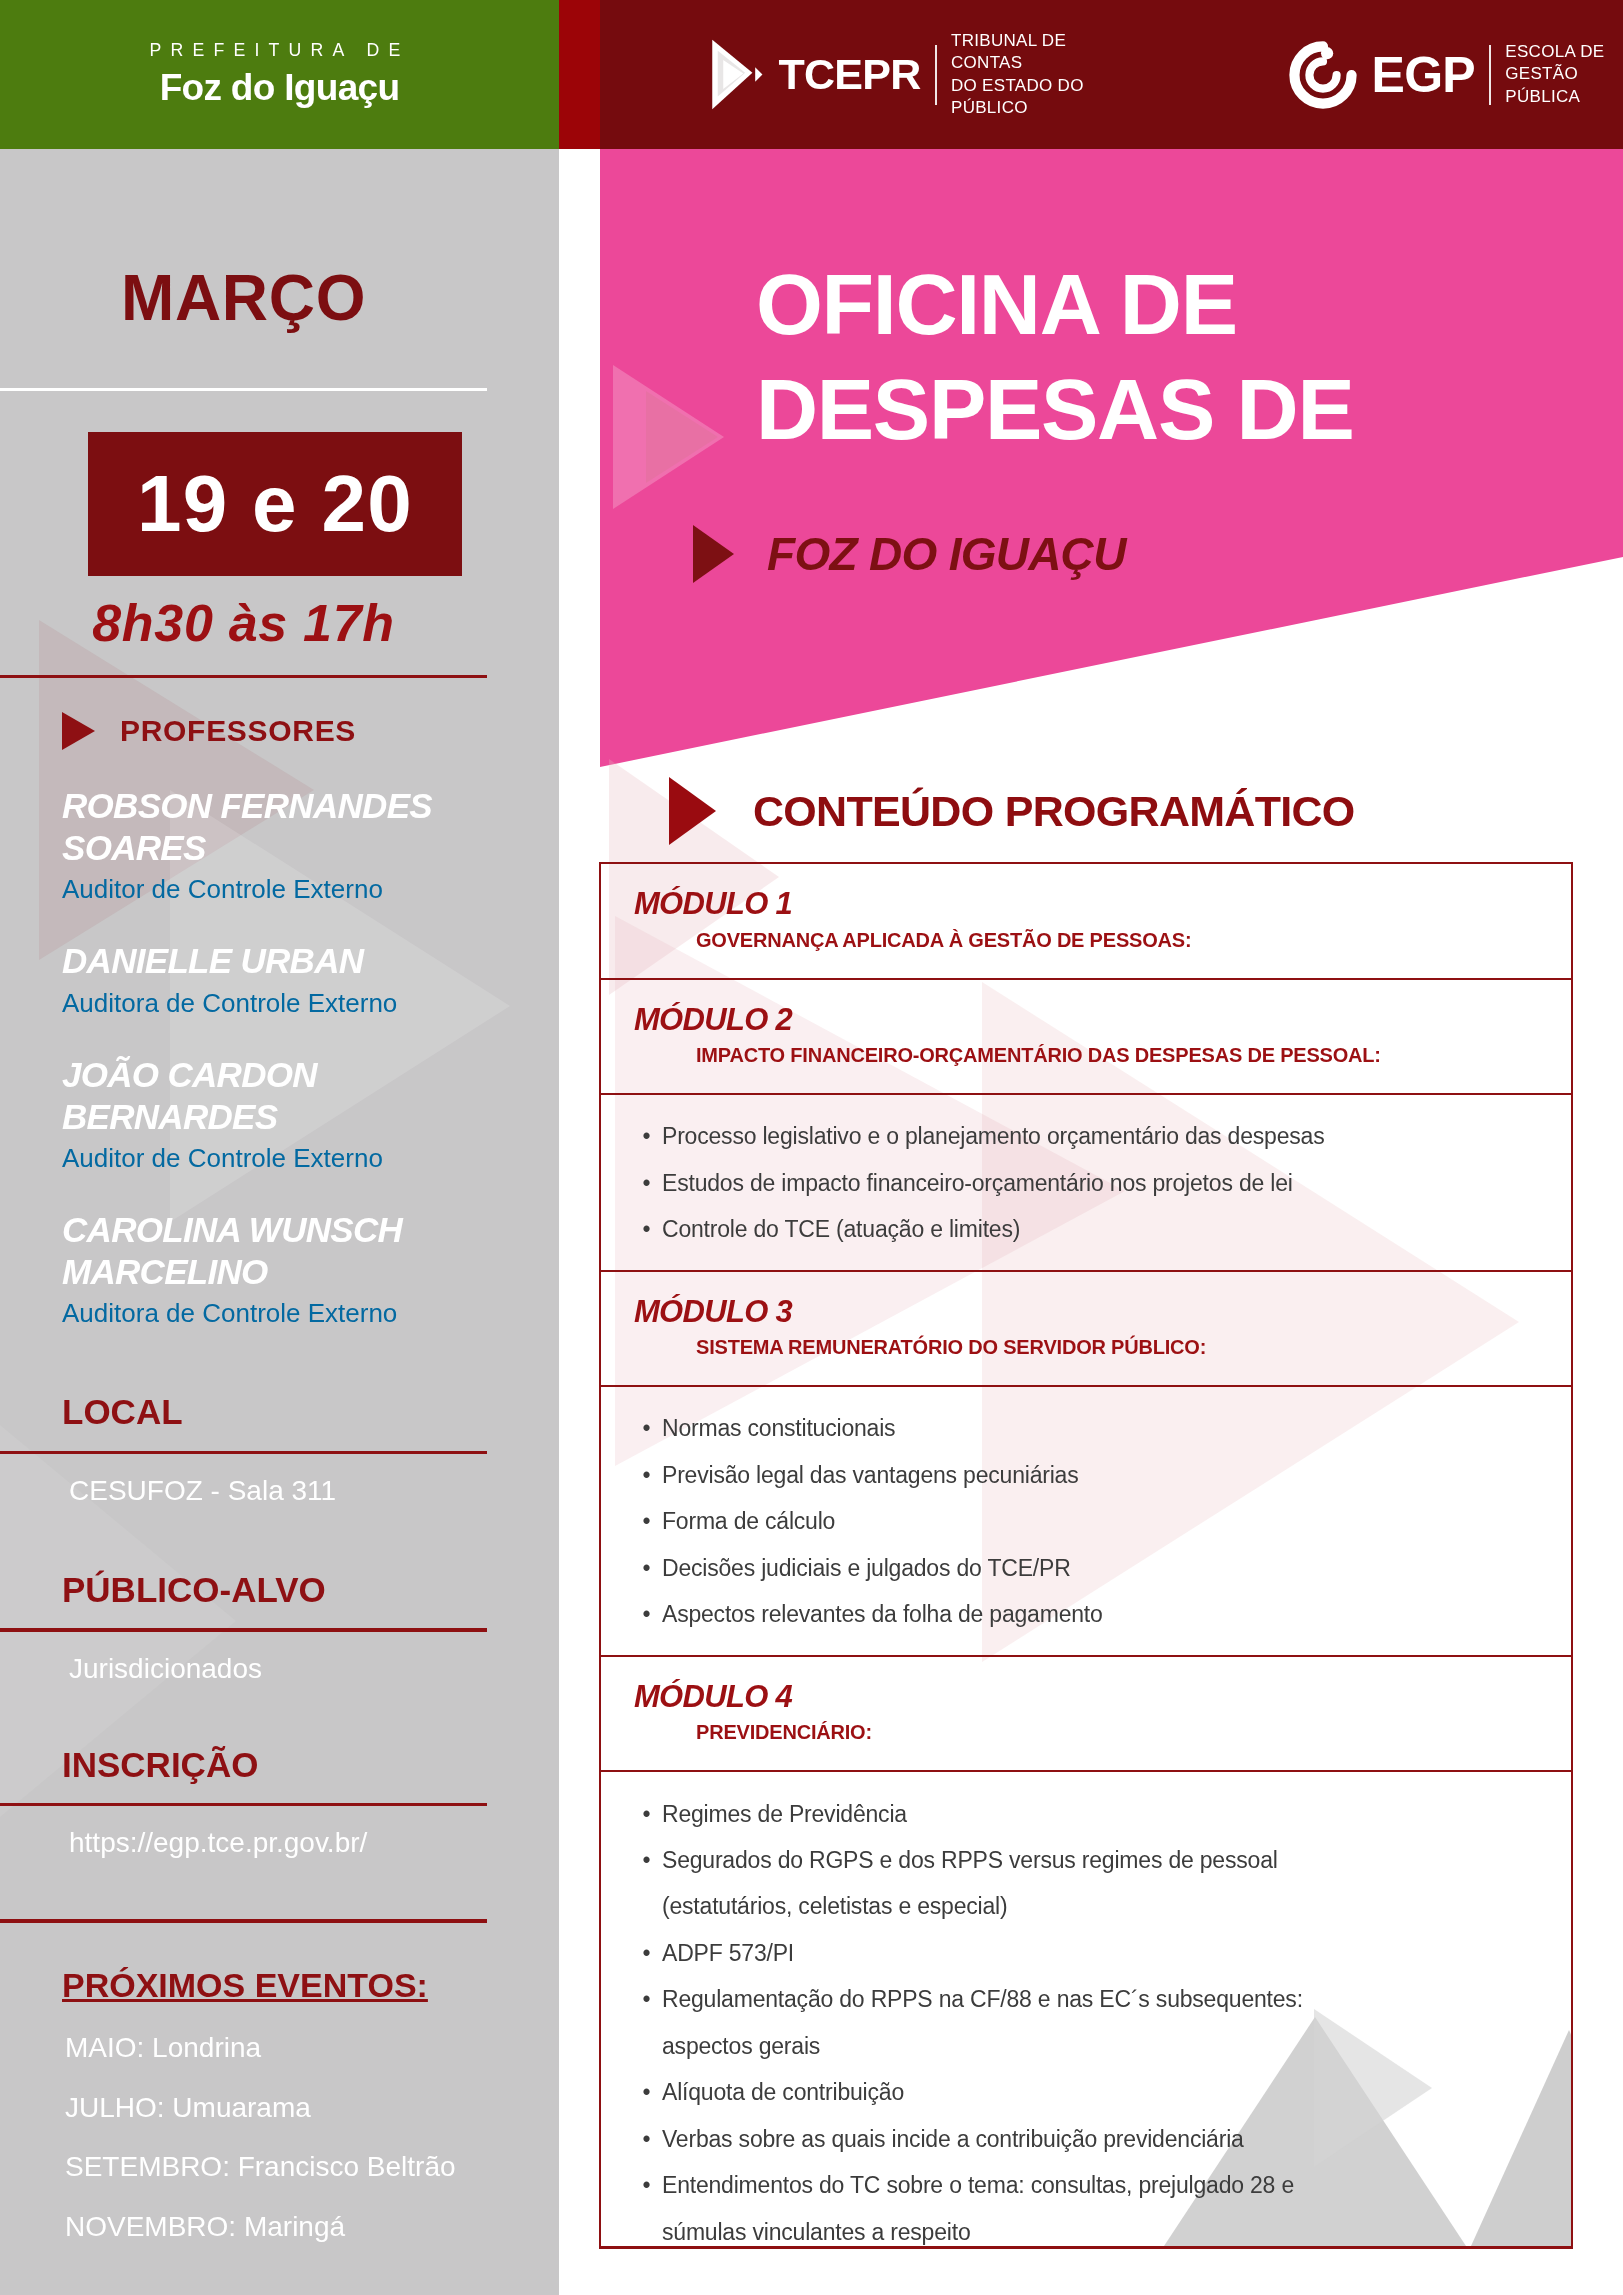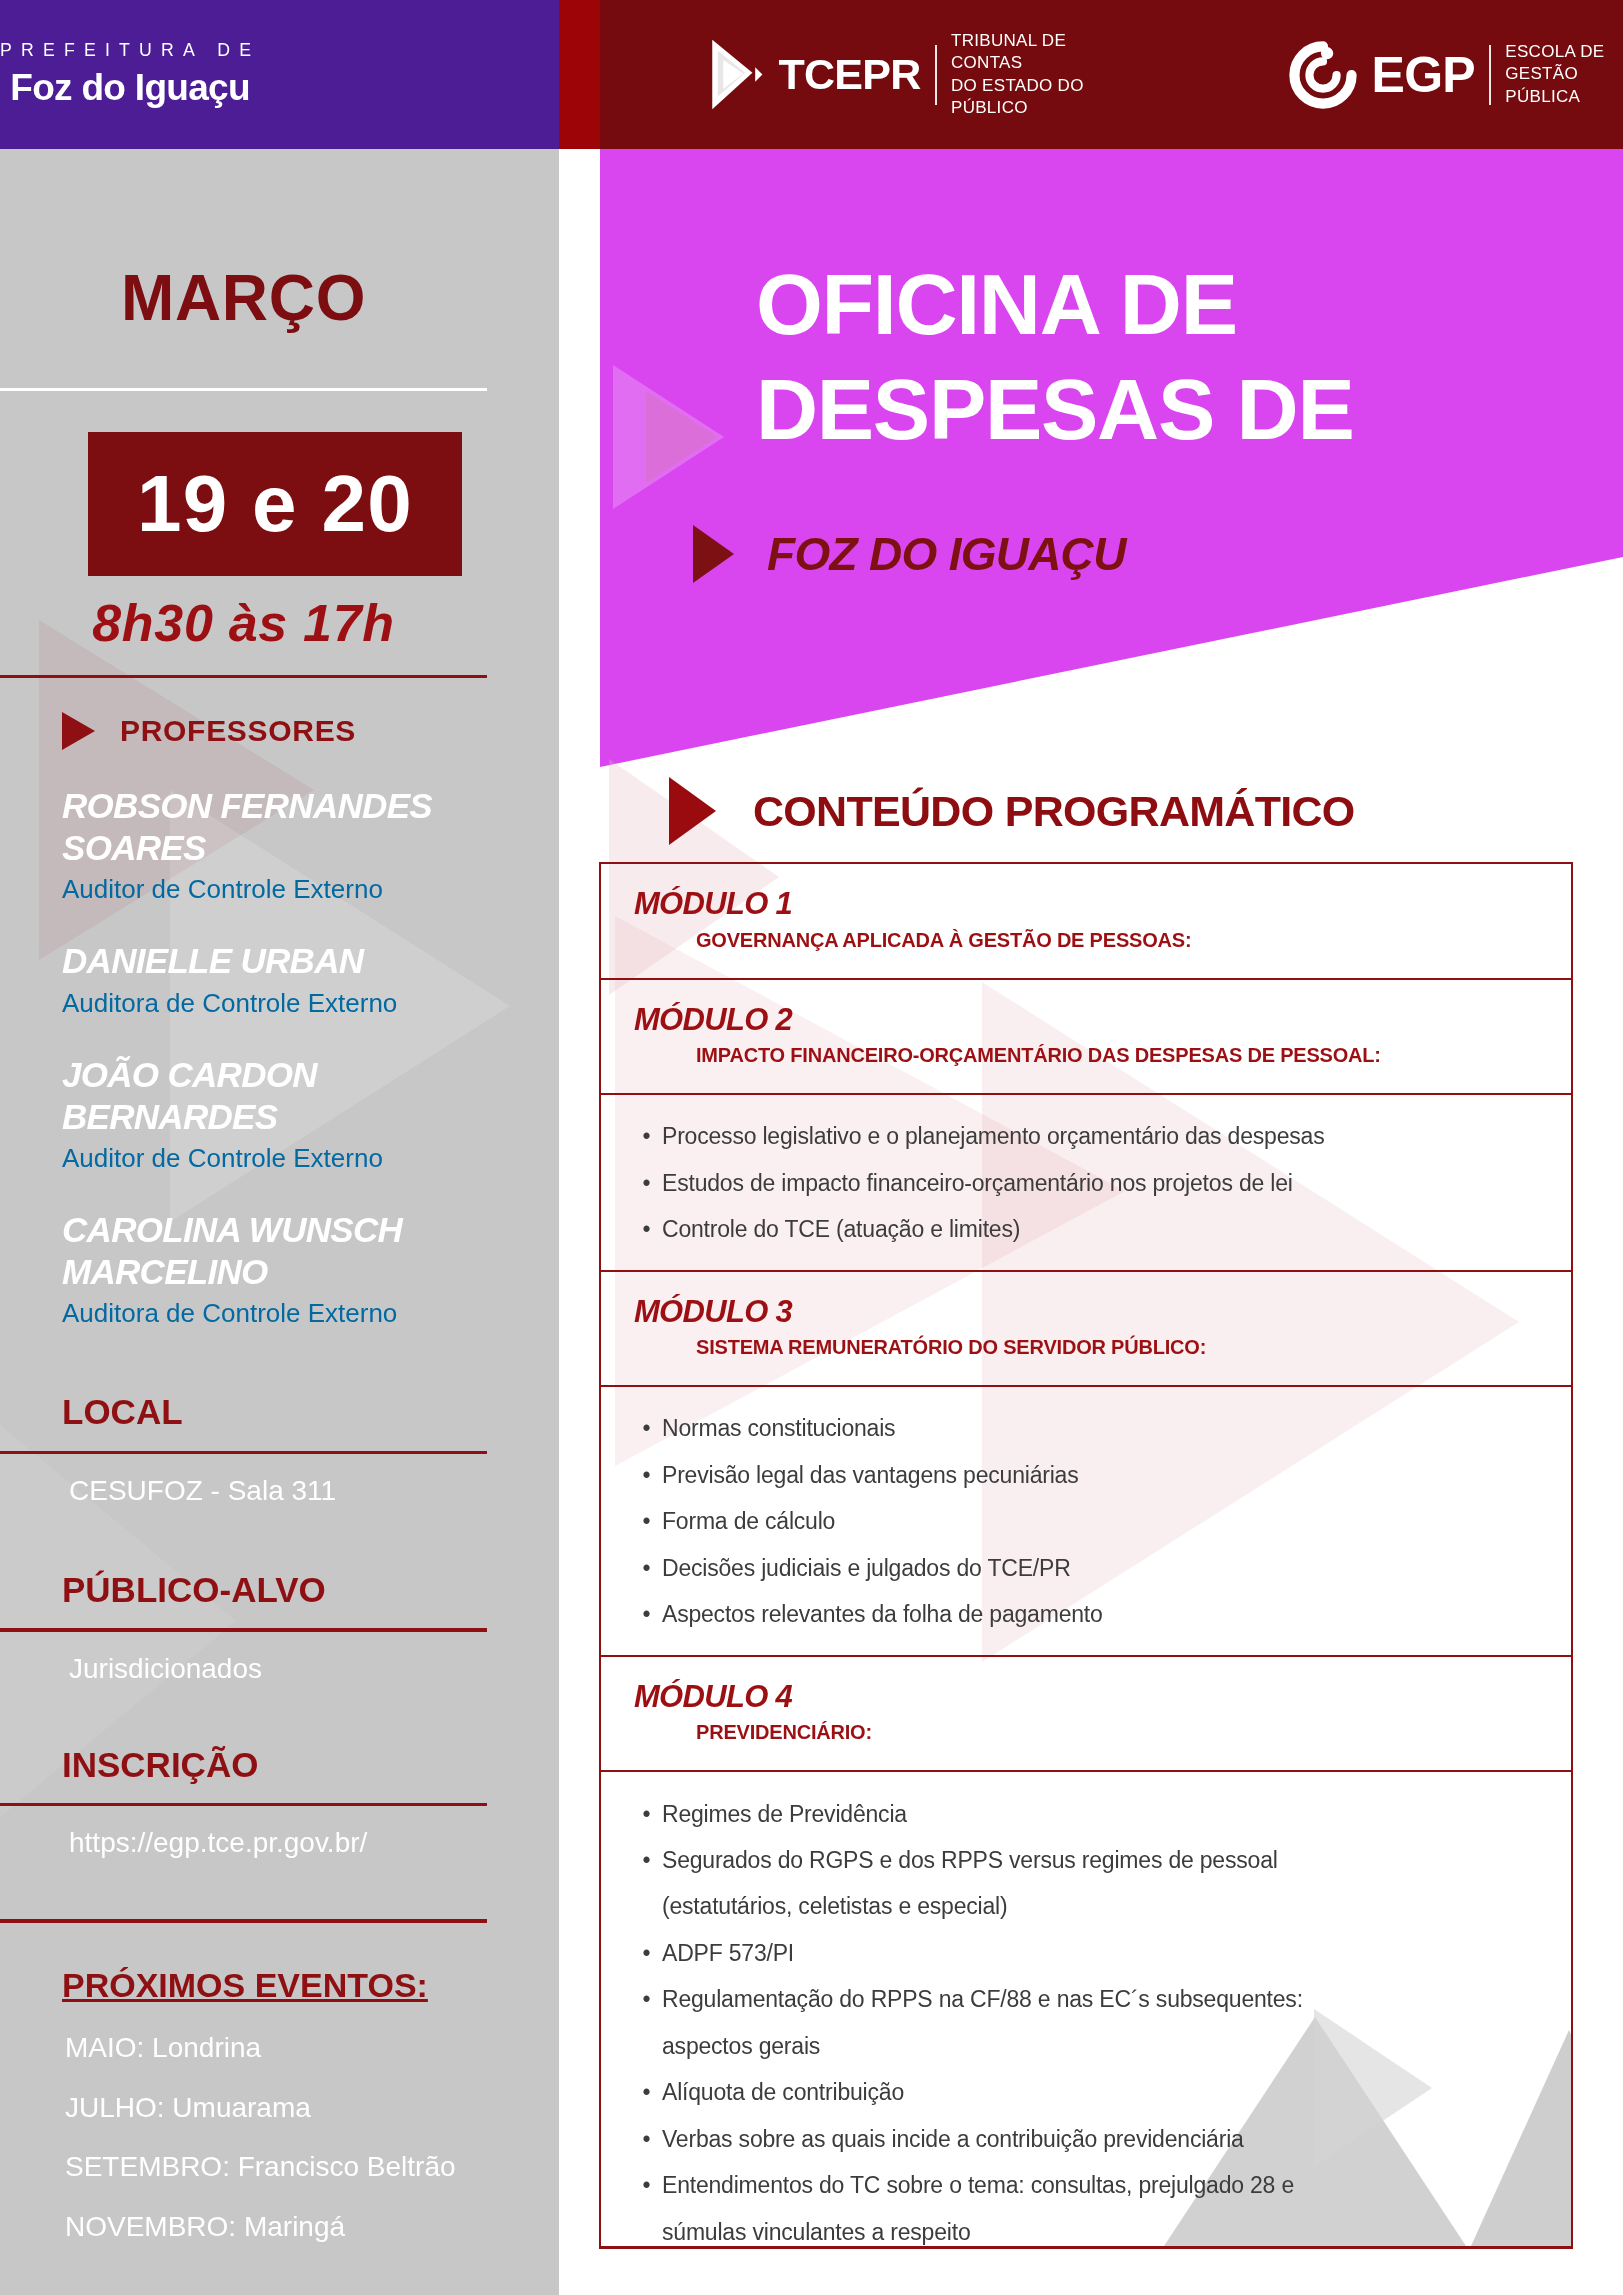--- a/index.html
+++ b/index.html
@@ -1,22 +1,22 @@
 <!DOCTYPE html>
 <html style="font-size:10.5px"><head>
 <meta charset="utf-8">
 <style>
   * { margin:0; padding:0; box-sizing:border-box; }
   html,body { background:#ffffff; }
   body { font-family:"Liberation Sans", sans-serif; }
   .page { position:relative; width:1623px; height:2295px; background:#ffffff; overflow:hidden; }
 
   
-  .header-left { position:absolute; left:0; top:0; width:559px; height:149px; background:#4c1d95;
-                 display:flex; align-items:center; justify-content:flex-start; }
+  .header-left { position:absolute; left:0; top:0; width:559px; height:149px; background:#4d7c0f;
+                 display:flex; align-items:center; justify-content:center; }
   .pref-logo { text-align:center; color:#fff; }
   .pref-line1 { font-size:17.7px; letter-spacing:9.2px; font-weight:400; margin-bottom:5.2px; }
   .pref-line2 { font-size:37px; font-weight:700; letter-spacing:-0.7px; }
   .header-strip { position:absolute; left:559px; top:0; width:41px; height:149px; background:#9c0407; }
   .header-right { position:absolute; left:600px; top:0; width:1023px; height:149px; background:#750b0e;
                   display:flex; align-items:center; padding-left:108px; gap:167px; }
   .logo-group { display:flex; align-items:center; gap:14.4px; color:#fff; }
   .logo-sep { width:2px; height:60px; background:#fff; opacity:.9; }
   .logo-caption { font-size:17px; line-height:1.3; letter-spacing:0.3px; font-weight:400; }
   .tce-name { font-size:43px; font-weight:700; letter-spacing:-0.7px; }
@@ -53,21 +53,21 @@
 
   
   .sb-deco1 { position:absolute; z-index:1; left:39px; top:471px; width:0; height:0; opacity:.18;
               border-top:170px solid transparent; border-bottom:170px solid transparent; border-left:275px solid #b3787f; }
   .sb-deco2 { position:absolute; z-index:1; left:170px; top:641px; width:0; height:0; opacity:.14;
               border-top:216px solid transparent; border-bottom:216px solid transparent; border-left:340px solid #ffffff; }
   .sb-deco3 { position:absolute; z-index:1; left:0px; top:1276px; width:0; height:0; opacity:.25;
               border-top:196px solid transparent; border-bottom:196px solid transparent; border-left:236px solid #d9d9d9; }
 
   
-  .pink-banner { position:absolute; left:600px; top:149px; width:1023px; height:618px; background:#d946ef;
+  .pink-banner { position:absolute; left:600px; top:149px; width:1023px; height:618px; background:#ec4899;
                  clip-path:polygon(0 0, 100% 0, 100% 66%, 0 100%); }
   .pink-chev { position:absolute; width:0; height:0; opacity:.22; }
   .pc1 { left:13px; top:216px; border-top:72px solid transparent; border-bottom:72px solid transparent; border-left:111px solid #ffffff; }
   .pc2 { left:46px; top:242px; border-top:46px solid transparent; border-bottom:46px solid transparent; border-left:72px solid #cc7280; }
   .event-title { position:relative; margin:103px 0 0 156px; color:#fff; font-size:86px; font-weight:700;
                  line-height:1.22; letter-spacing:-1.3px; }
   .city-row { position:relative; display:flex; align-items:center; gap:33px; margin:63px 0 0 93px; }
   .tri-city { border-top:29px solid transparent; border-bottom:29px solid transparent; border-left:41px solid #7d1013; }
   .city { color:#7d1013; font-size:46px; font-weight:700; font-style:italic; letter-spacing:-0.7px; }
 

